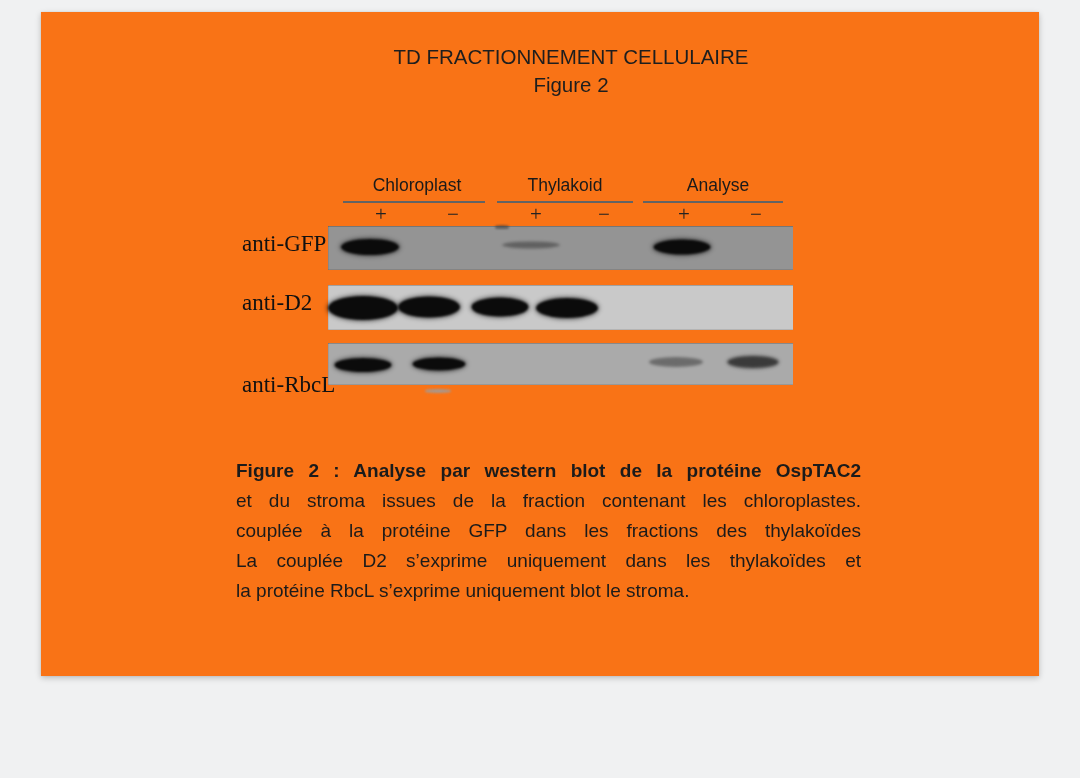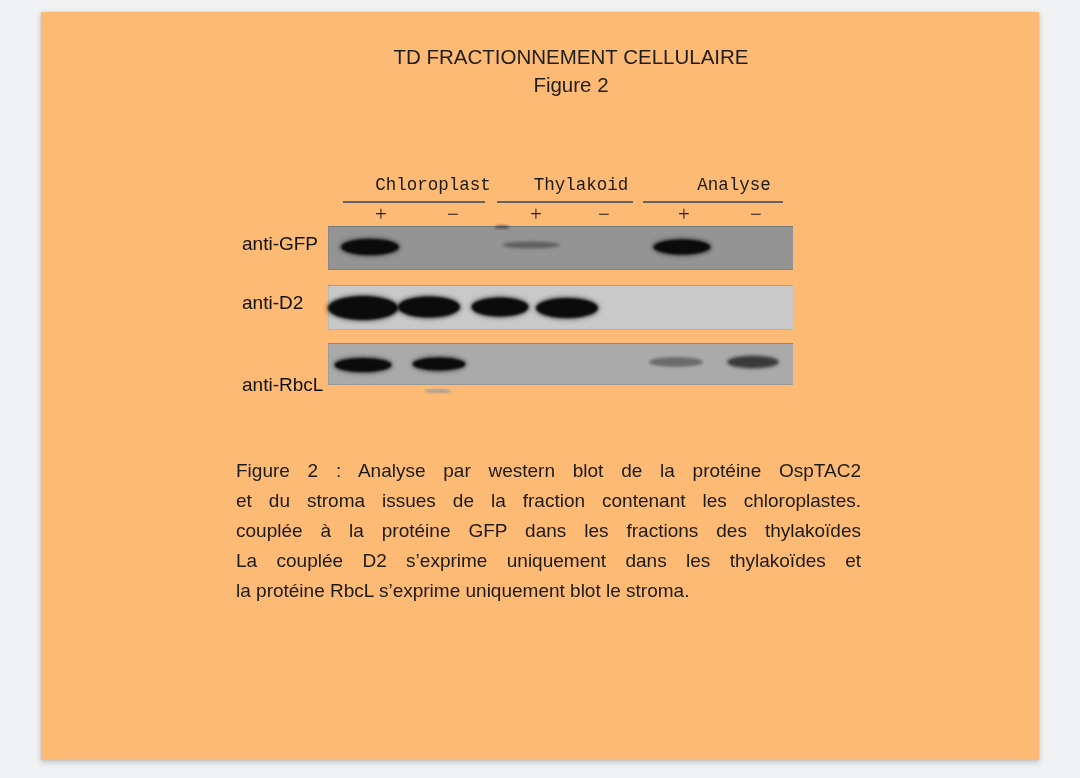--- a/index.html
+++ b/index.html
@@ -1,41 +1,41 @@
 <!DOCTYPE html>
 <html><head>
 <meta charset="utf-8">
 <style>
   html,body{margin:0;padding:0;}
   body{width:1080px;height:778px;overflow:hidden;font-family:"Liberation Sans",sans-serif;}
   .viewport{position:relative;width:1080px;height:778px;background:#f0f1f2;overflow:hidden;}
-  .page{position:absolute;left:41px;top:12px;width:998px;height:748px;background:#fdba74;
+  .page{position:absolute;left:41px;top:12px;width:998px;height:664px;background:#f97316;
         box-shadow:0 2px 6px rgba(0,0,0,0.22),0 0 1px rgba(0,0,0,0.12);}
   .title-line{position:absolute;left:530px;transform:translateX(-50%);white-space:nowrap;
         font-family:"Liberation Sans",sans-serif;font-size:20.5px;color:#1e1e1e;}
   .figure{position:absolute;inset:0;}
   .fraction-label{position:absolute;transform:translateX(-50%);white-space:nowrap;
-        font-family:Liberation Mono, monospace;font-size:17.5px;color:#1a1a1a;margin-left:16px;}
+        font-family:Liberation Sans, sans-serif;font-size:17.5px;color:#1a1a1a;}
   .fraction-line{position:absolute;height:2px;background:#636363;}
   .lane-sign{position:absolute;transform:translateX(-50%);
         font-family:"Liberation Serif",serif;font-size:21px;color:#222;line-height:24px;}
   .row-label{position:absolute;transform:translateY(-50%);white-space:nowrap;
-        font-family:Liberation Sans, sans-serif;font-size:19px;color:#111;}
+        font-family:Liberation Serif, serif;font-size:23px;color:#111;}
   .strip{position:absolute;z-index:1;
         box-shadow:inset 0 1px 0 rgba(0,0,0,0.2),inset 0 -1px 0 rgba(0,0,0,0.1),inset 1px 0 0 rgba(0,0,0,0.08);}
   .band{position:absolute;z-index:2;transform:translate(-50%,-50%);border-radius:50%;}
   .band-strong{background:#0b0b0b;filter:blur(1.2px);box-shadow:0 0 4px 1px rgba(5,5,5,0.6);}
   .band-medium{background:#1f1f1f;opacity:.8;filter:blur(1.6px);box-shadow:0 0 3px 1px rgba(10,10,10,0.35);}
   .band-faint{background:#2e2e2e;opacity:.5;filter:blur(1.4px);}
   .artifact{position:absolute;z-index:5;background:#3a3a3a;opacity:.6;filter:blur(1px);border-radius:40%;}
   .artifact2{position:absolute;z-index:5;background:#9d9d9d;opacity:.85;filter:blur(1px);border-radius:40%;}
   .caption{position:absolute;left:195px;top:444px;width:625px;
         font-family:"Liberation Sans",sans-serif;font-size:19px;line-height:30px;color:#1b1b1b;}
   .caption-line.justify{text-align:justify;text-align-last:justify;}
-  .caption-line.bold{font-weight:normal;}
+  .caption-line.bold{font-weight:bold;}
 </style>
 </head>
 <body>
 
 <div class="viewport">
   <div class="page">
 
     <div class="title-line" style="top:33px">TD FRACTIONNEMENT CELLULAIRE</div>
     <div class="title-line" style="top:61px">Figure 2</div>
 

